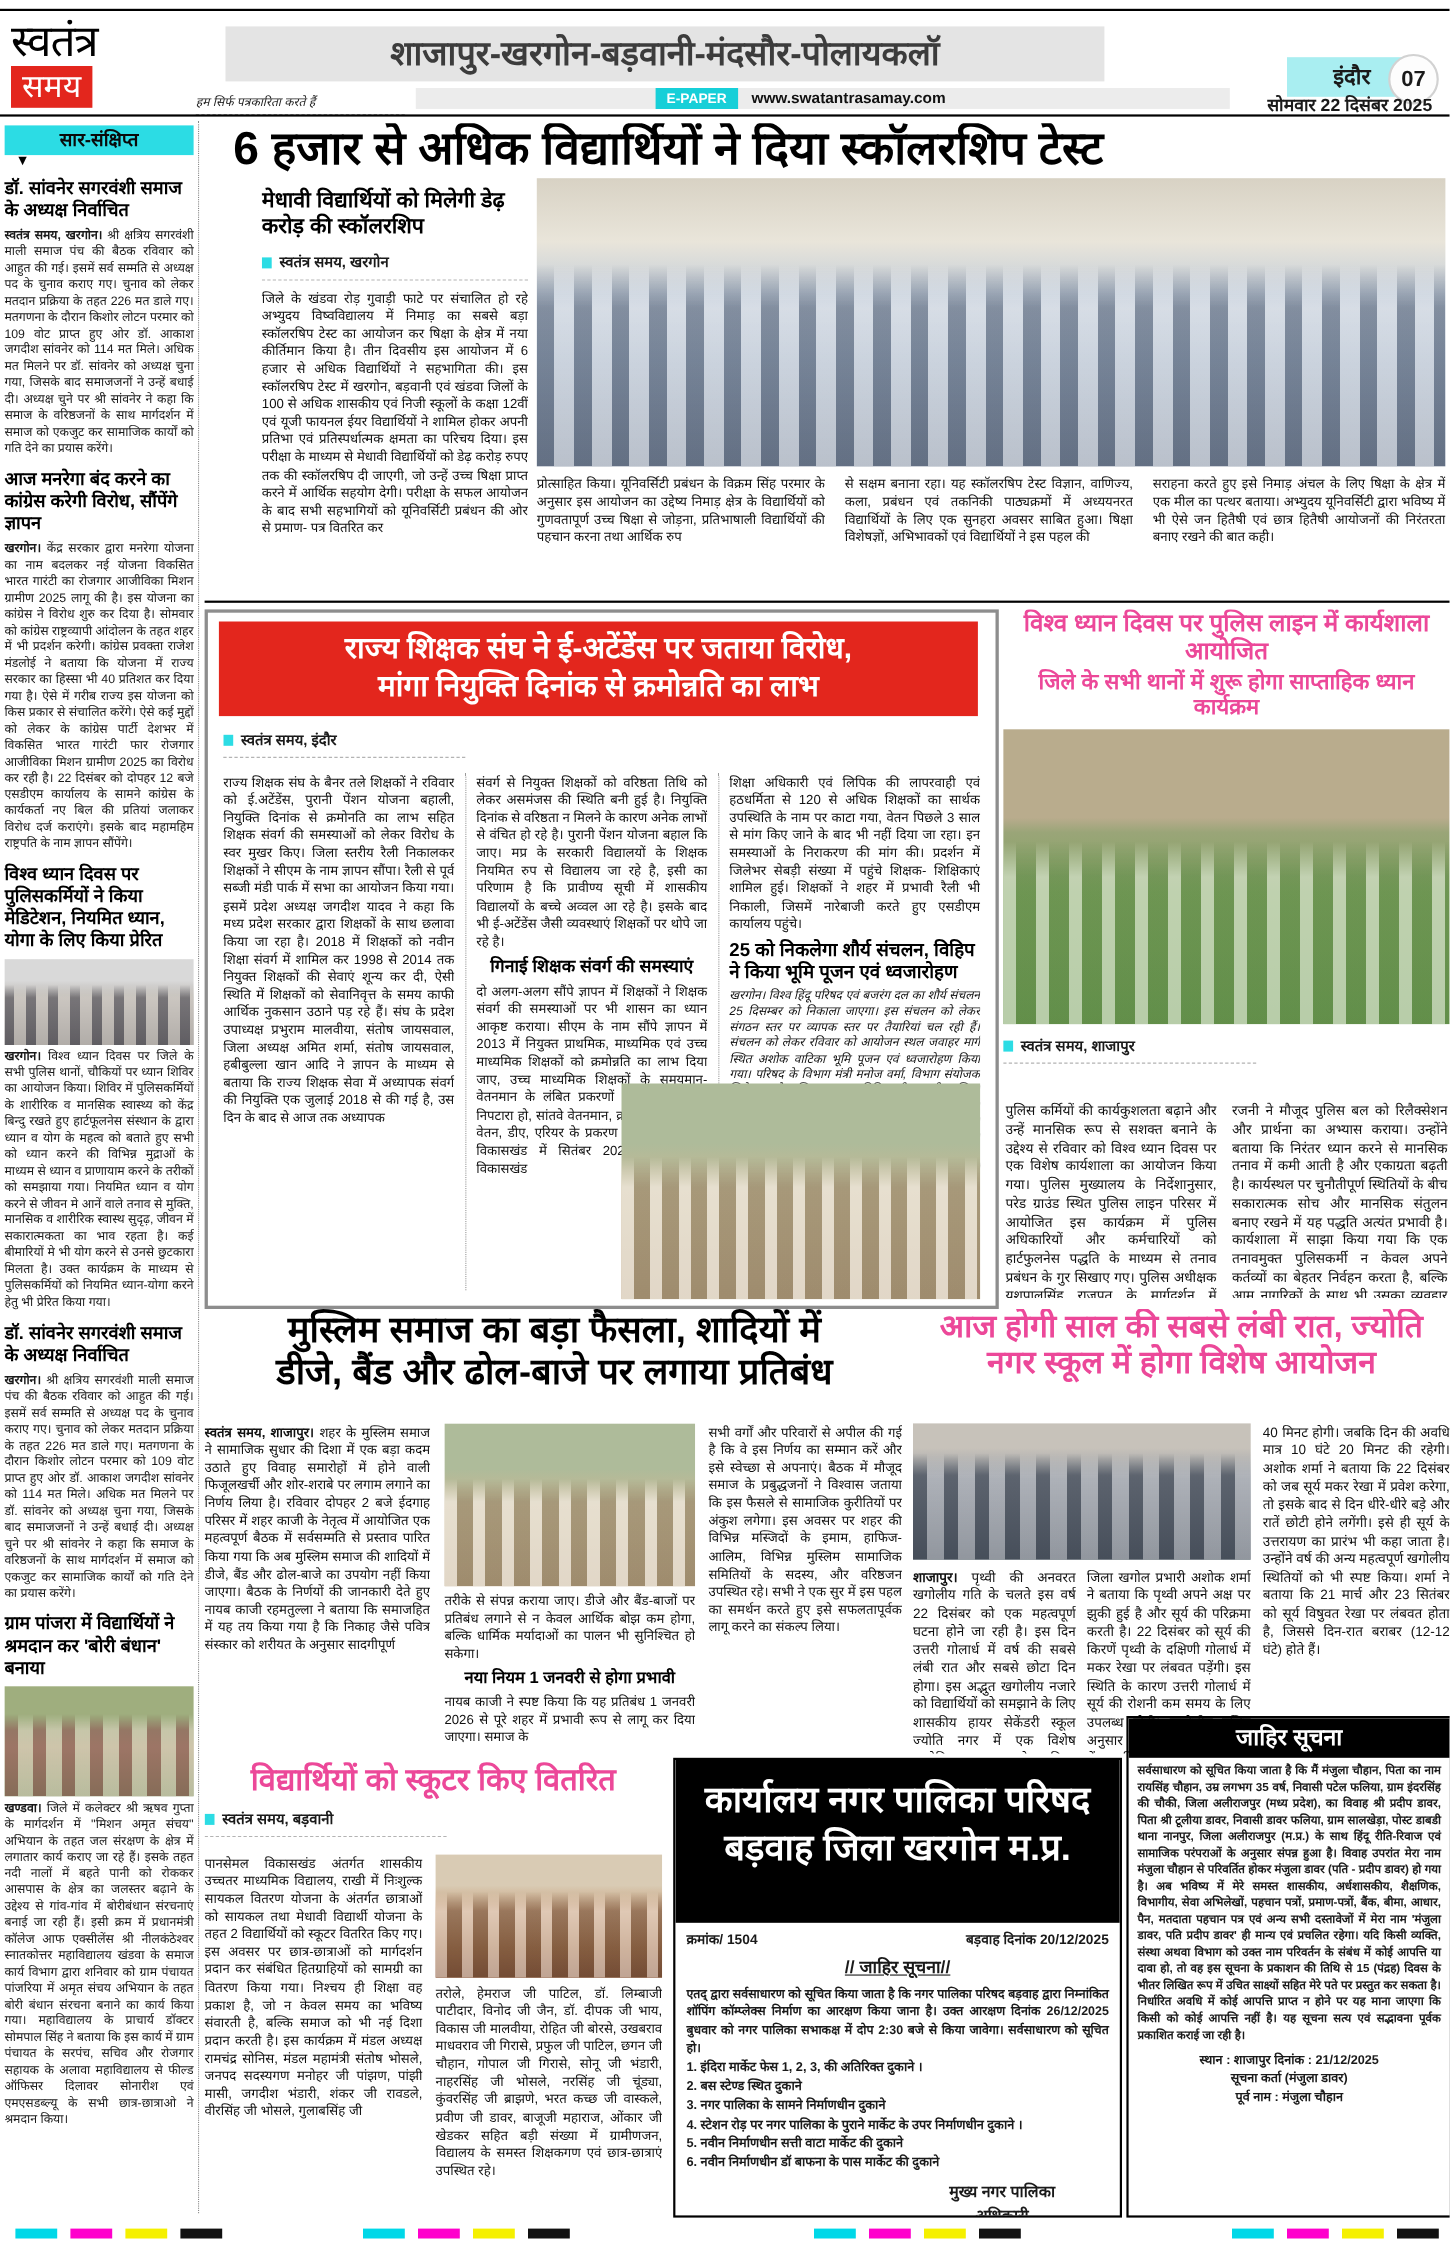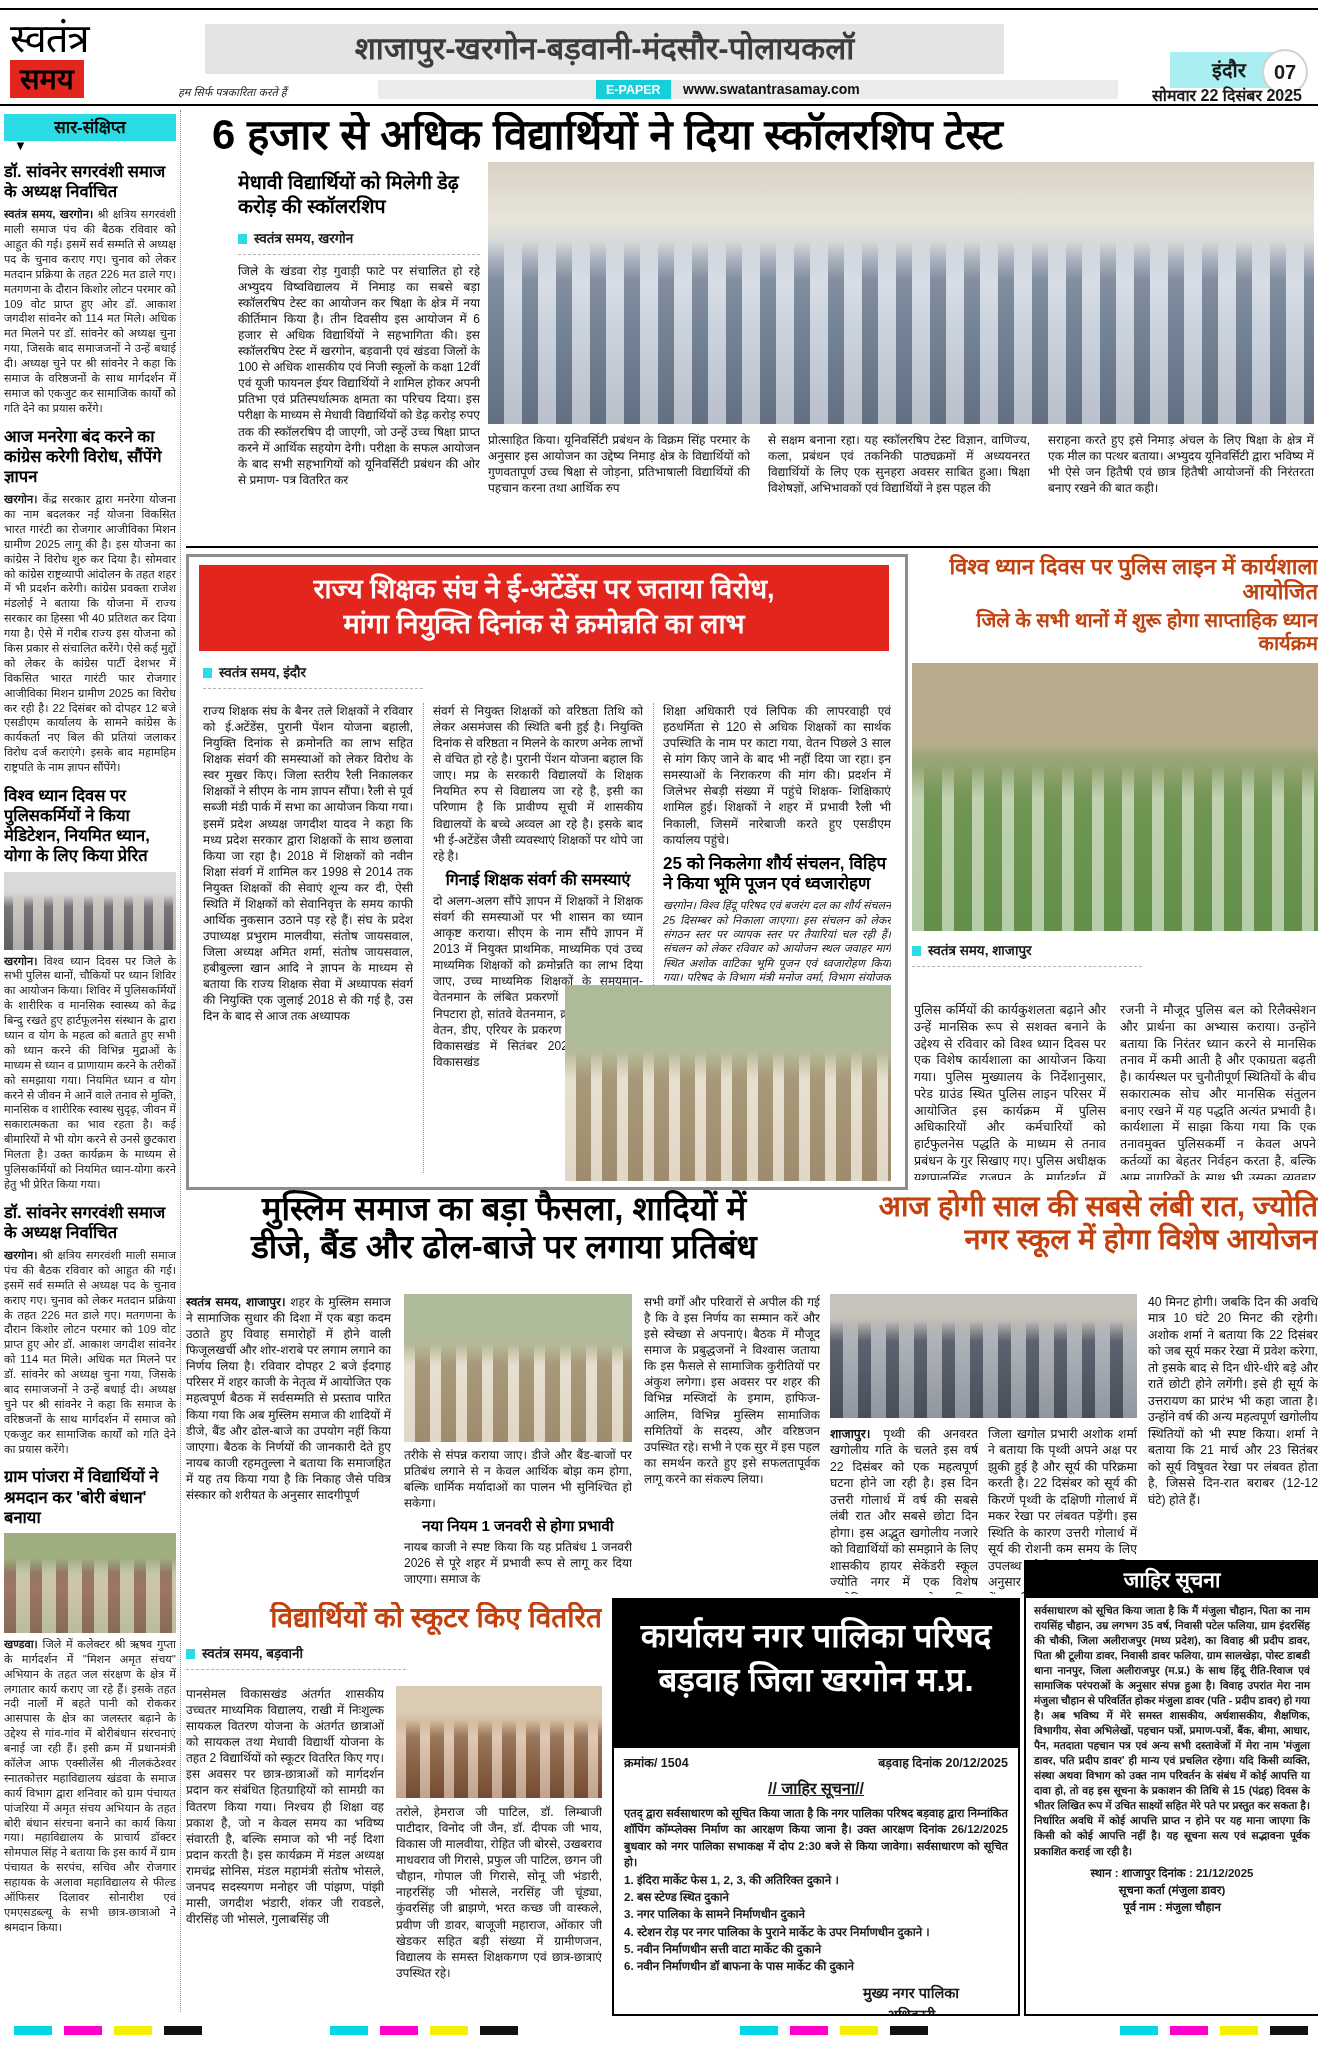--- a/index.html
+++ b/index.html
@@ -44,42 +44,42 @@
      -webkit-mask-image:linear-gradient(180deg,transparent 0 30%,#000 46% 100%);
      mask-image:linear-gradient(180deg,transparent 0 30%,#000 46% 100%);}
   .ph-green{background:linear-gradient(180deg,#9fae7e 0 30%,#b6a982 55%,#8f9a6b 100%);}
   .ph-green:after{content:"";display:block;height:100%;
      background:repeating-linear-gradient(90deg,rgba(120,40,60,.4) 0 12px,rgba(235,230,220,.45) 12px 26px);
      -webkit-mask-image:linear-gradient(180deg,transparent 0 25%,#000 40% 100%);
      mask-image:linear-gradient(180deg,transparent 0 25%,#000 40% 100%);}
   
   .mast-rule-top{position:absolute;left:0;top:8px;width:1318px;border-top:2px solid #000;}
   .logo-svatantra{font-size:40px;font-weight:normal;letter-spacing:-1px;color:#000;line-height:1;}
-  .logo-samay{display:inline-block;background:#e3261d;color:#000000;font-size:29px;font-weight:bold;padding:1px 10px;line-height:1.25;}
+  .logo-samay{display:inline-block;background:#e3261d;color:#ffffff;font-size:29px;font-weight:normal;padding:1px 10px;line-height:1.25;}
   .region-band{background:#e4e4e4;color:#3c3c3c;font-weight:bold;font-size:31px;text-align:center;line-height:50px;}
   .edition-box{background:#a9eef1;font-weight:bold;font-size:20px;text-align:center;line-height:36px;}
   .page-circle{background:#fdfdfd;border:2px solid #d2d2d2;border-radius:50%;width:42px;height:42px;line-height:42px;text-align:center;font-weight:bold;font-size:20px;}
   .tagline{font-size:11px;font-style:italic;color:#222;border-bottom:1px dashed #555;padding-bottom:2px;}
   .epaper-band{background:#ececec;height:19px;}
   .epaper-badge{background:#17cfd8;color:#fff;font-weight:bold;font-size:12.5px;padding:3px 10px;display:inline-block;}
   .site-url{font-weight:bold;font-size:14px;color:#111;}
   .mast-date{font-weight:bold;font-size:16px;margin-left:24px;}
   .mast-rule-bot{position:absolute;left:0;top:104px;width:1318px;border-top:2px solid #000;}
   
   #sidebar{border-right:1px dotted #888;}
   .sb-head{background:#2cdce4;color:#0a0a0a;font-weight:bold;font-size:17px;text-align:center;line-height:27px;}
   .sb-tri{color:#000;font-size:13px;line-height:10px;padding-left:10px;}
   .sb-art{border-bottom:0;margin-bottom:6px;}
   .sb-hl{font-weight:bold;font-size:16.5px;line-height:1.22;margin:10px 0 6px 0;color:#000;}
   .sb-body{font-size:11.2px;line-height:1.33;}
   .sb-photo{width:100%;height:78px;margin:4px 0;}
   
   .hl-xl{font-weight:bold;font-size:42px;line-height:1.1;color:#000;}
   .hl-lg{font-weight:bold;font-size:33px;line-height:1.16;color:#000;text-align:center;}
-  .hl-md{font-weight:bold;font-size:29px;line-height:1.15;color:#c2410c;text-align:right;}
+  .hl-md{font-weight:bold;font-size:29px;line-height:1.15;color:#ec4899;text-align:center;}
   .hl-sub{font-weight:bold;font-size:19.5px;line-height:1.25;color:#000;}
   .subhead{font-weight:bold;font-size:16px;line-height:1.2;color:#000;text-align:center;margin:6px 0 4px 0;}
   .redbox{background:#e3261d;color:#fff;text-align:center;font-weight:bold;}
   .redbox .l1{font-size:27px;line-height:1.35;padding-top:6px;}
   .redbox .l2{font-size:27px;line-height:1.3;}
   .col-rule{border-left:1px dotted #999;}
   .hr-black{border-top:2px solid #000;}
   .box-gray{border:3px solid #8d8d8d;}
   .italic{font-style:italic;}
   

